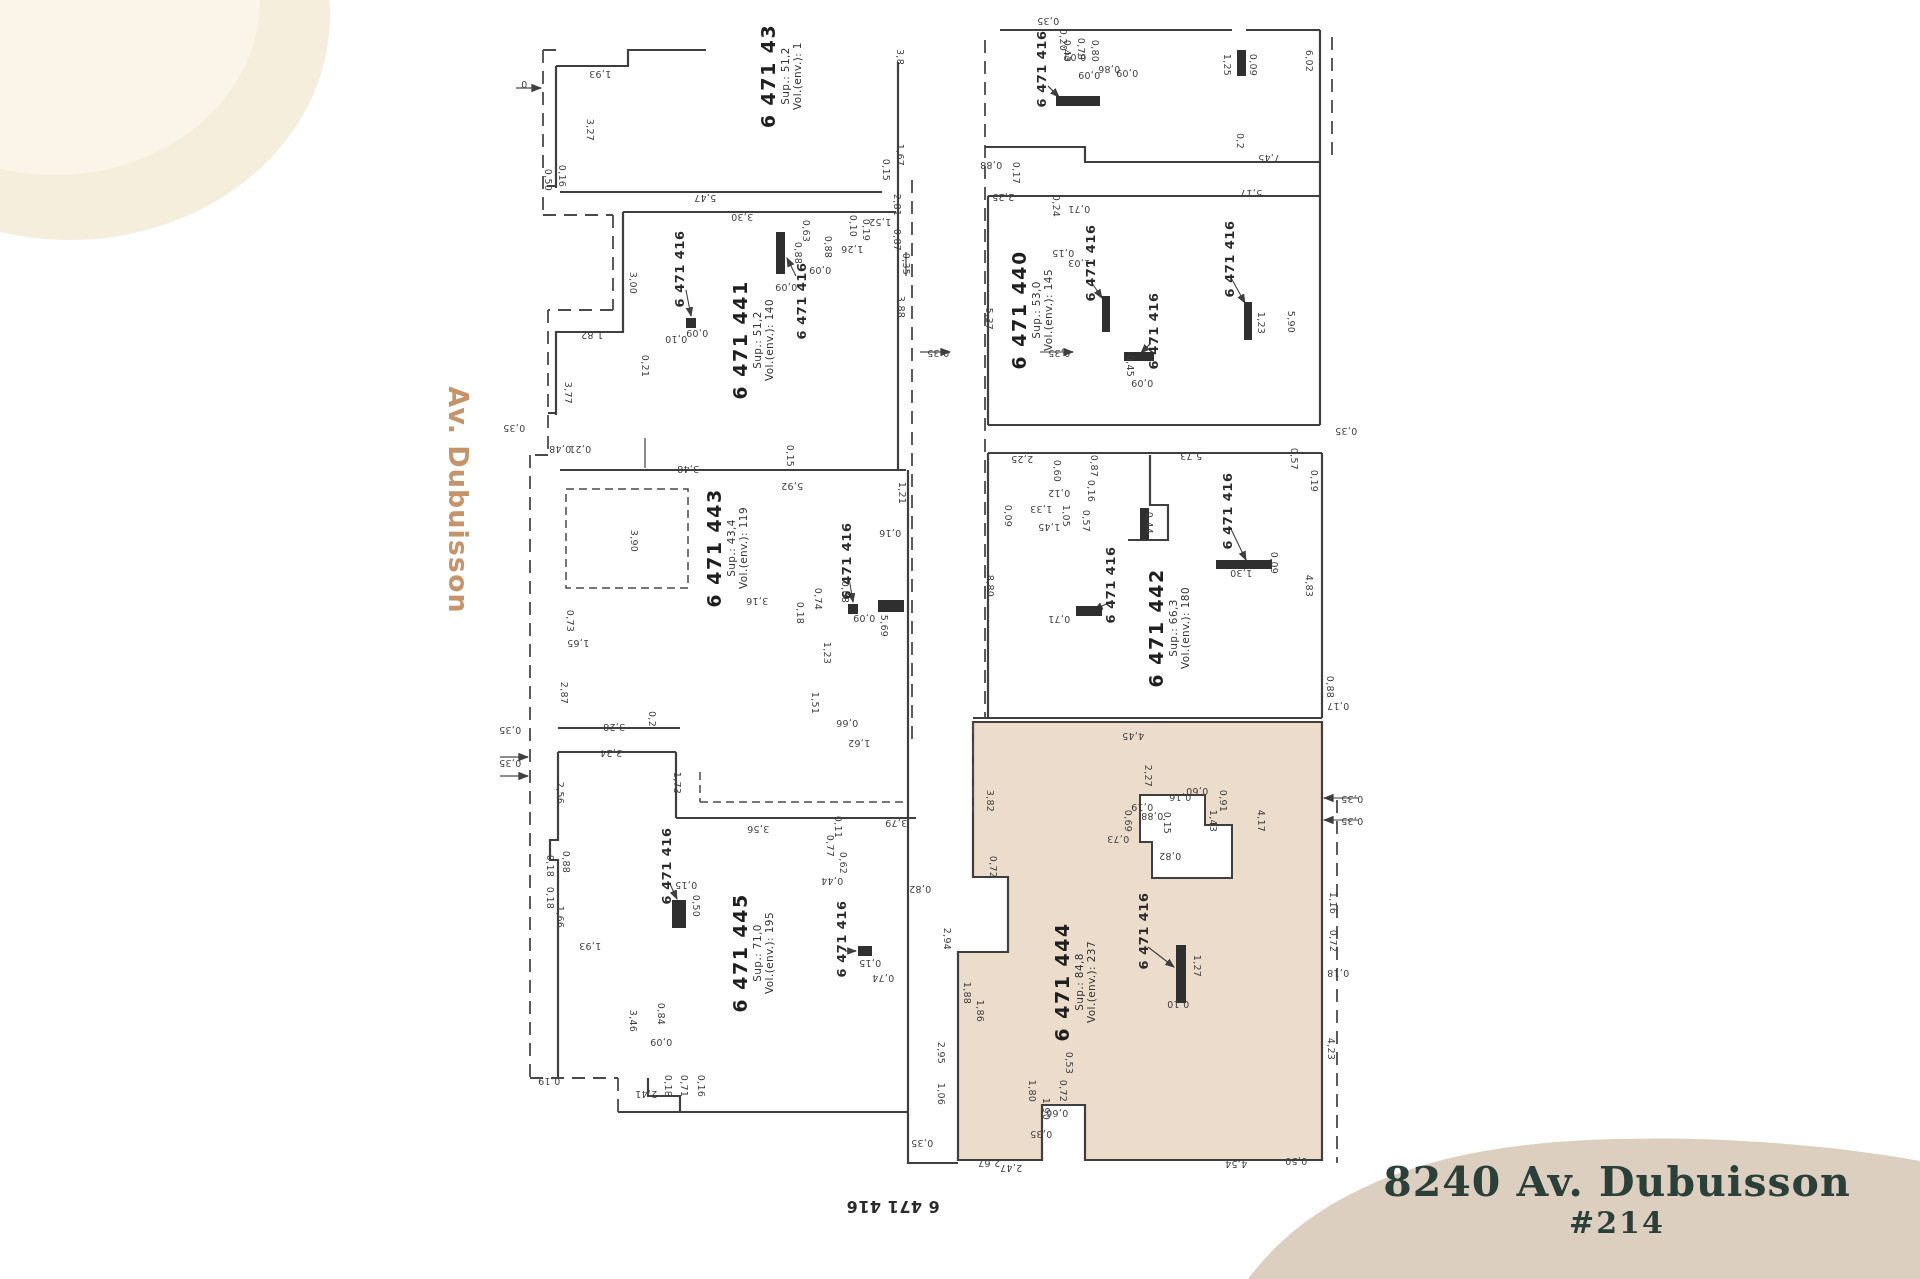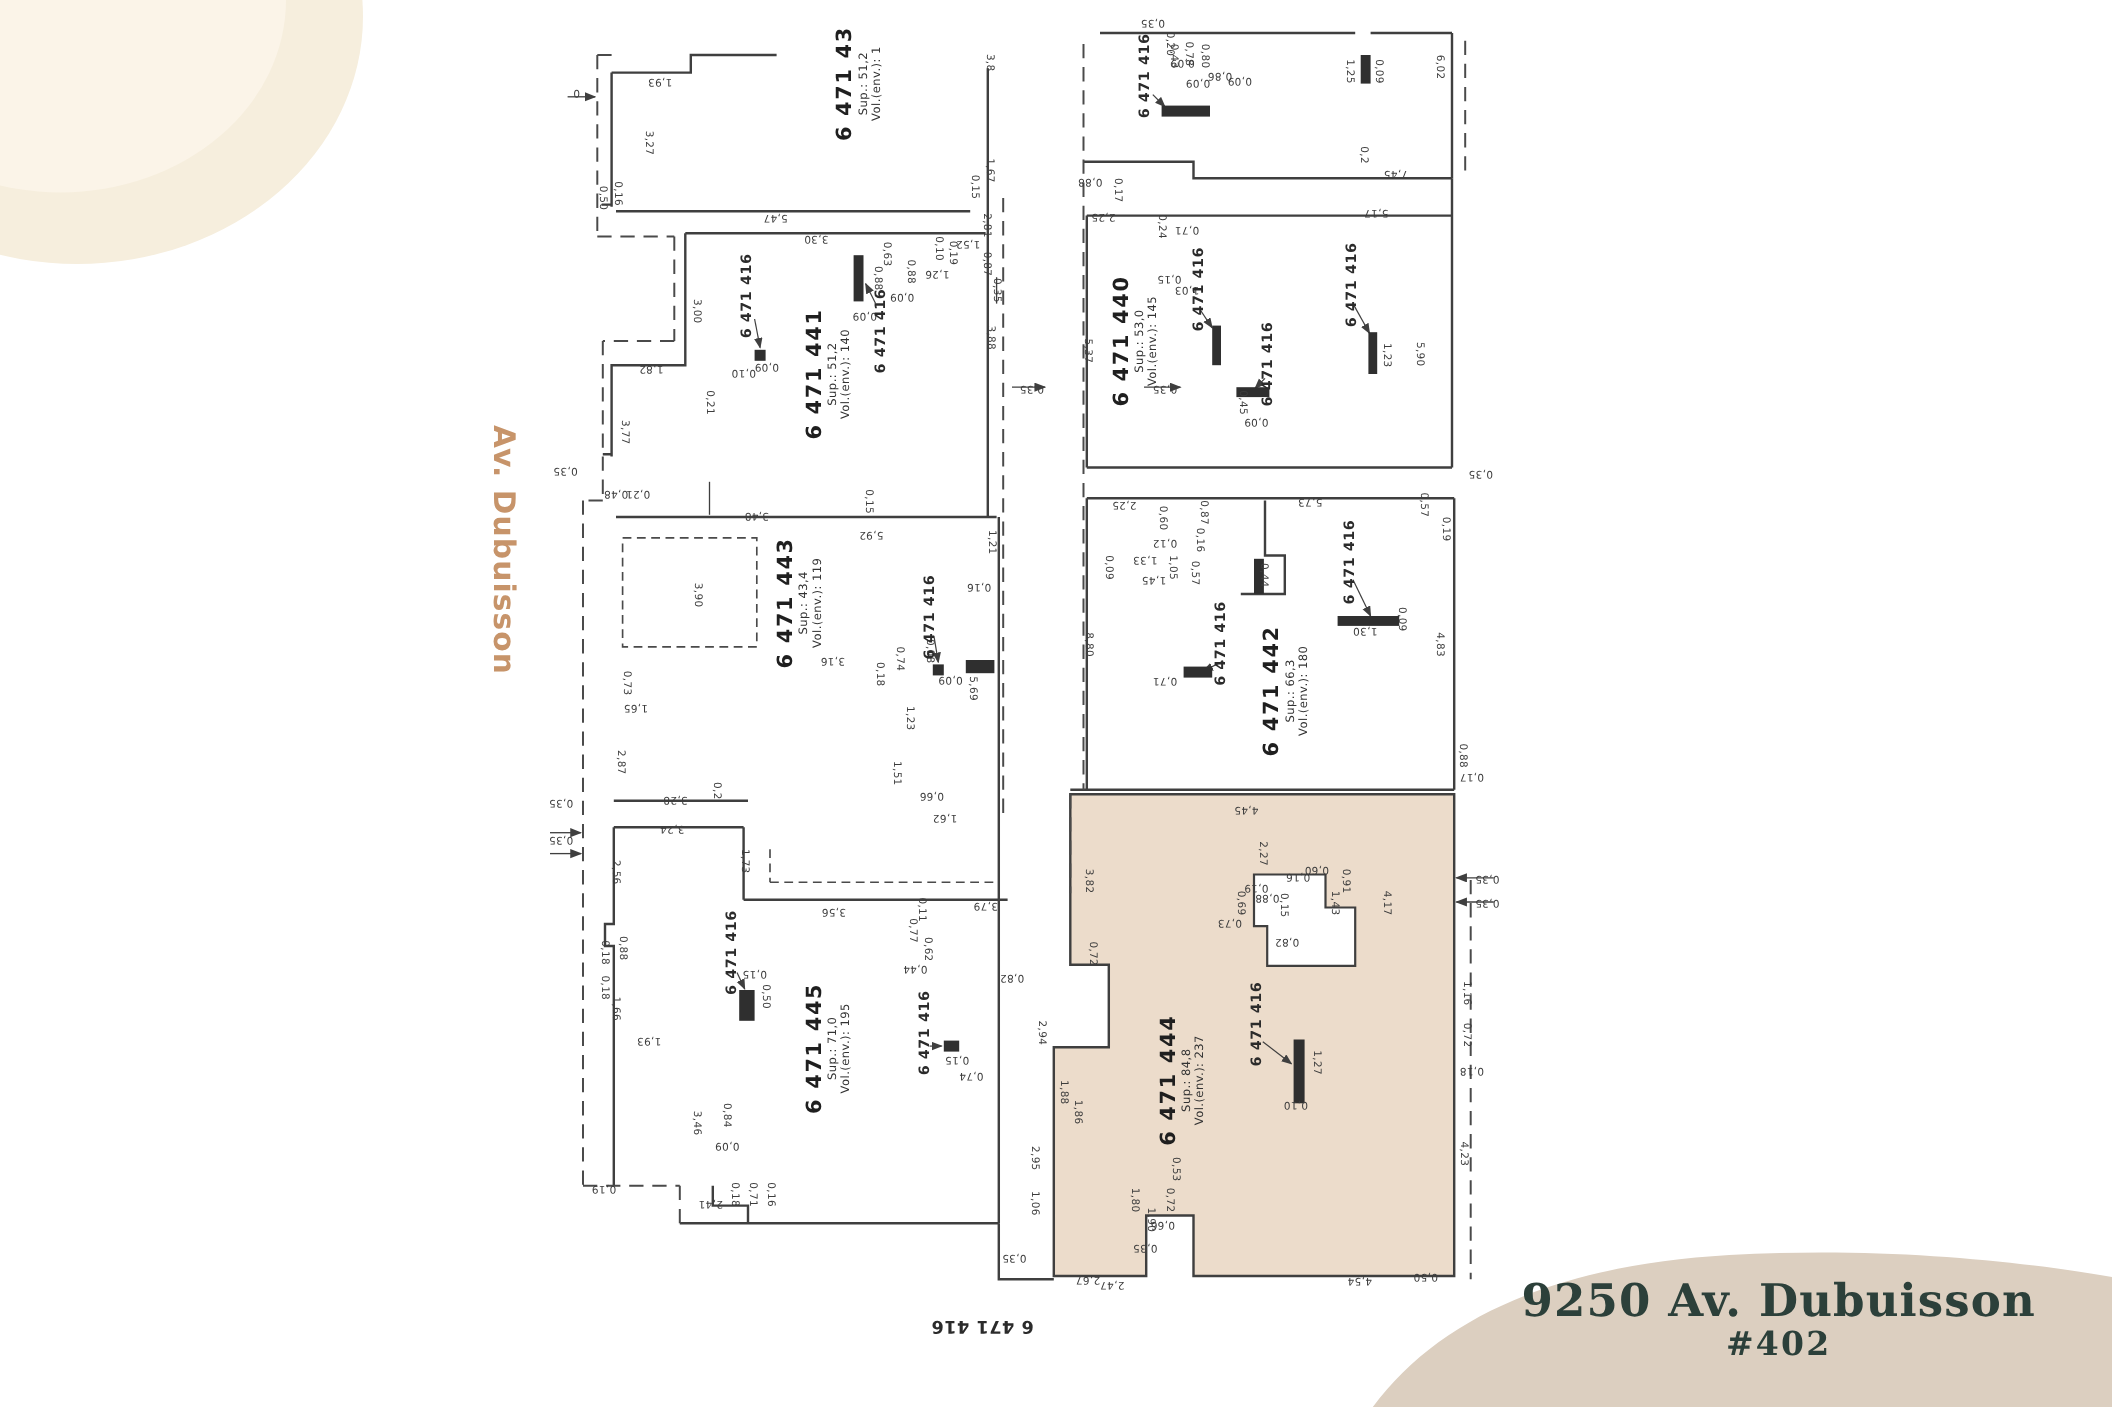--- a/index.html
+++ b/index.html
@@ -348,17 +348,17 @@
       <div class="unit-label" style="left: 1074px; top: 982px;">
         <span class="uid">6 471 444</span>
         <span class="sup">Sup.: 84,8</span>
         <span class="vol">Vol.(env.): 237</span>
       </div>
     </div>
 
   <div class="street-label">Av. Dubuisson</div>
 
   <div class="footer-text">
-    <span class="l1">9250 Av. Dubuisson</span>
-    <span class="l2">#402</span>
+    <span class="l1">8240 Av. Dubuisson</span>
+    <span class="l2">#214</span>
   </div>
 
 </div>
 
 </body></html>

